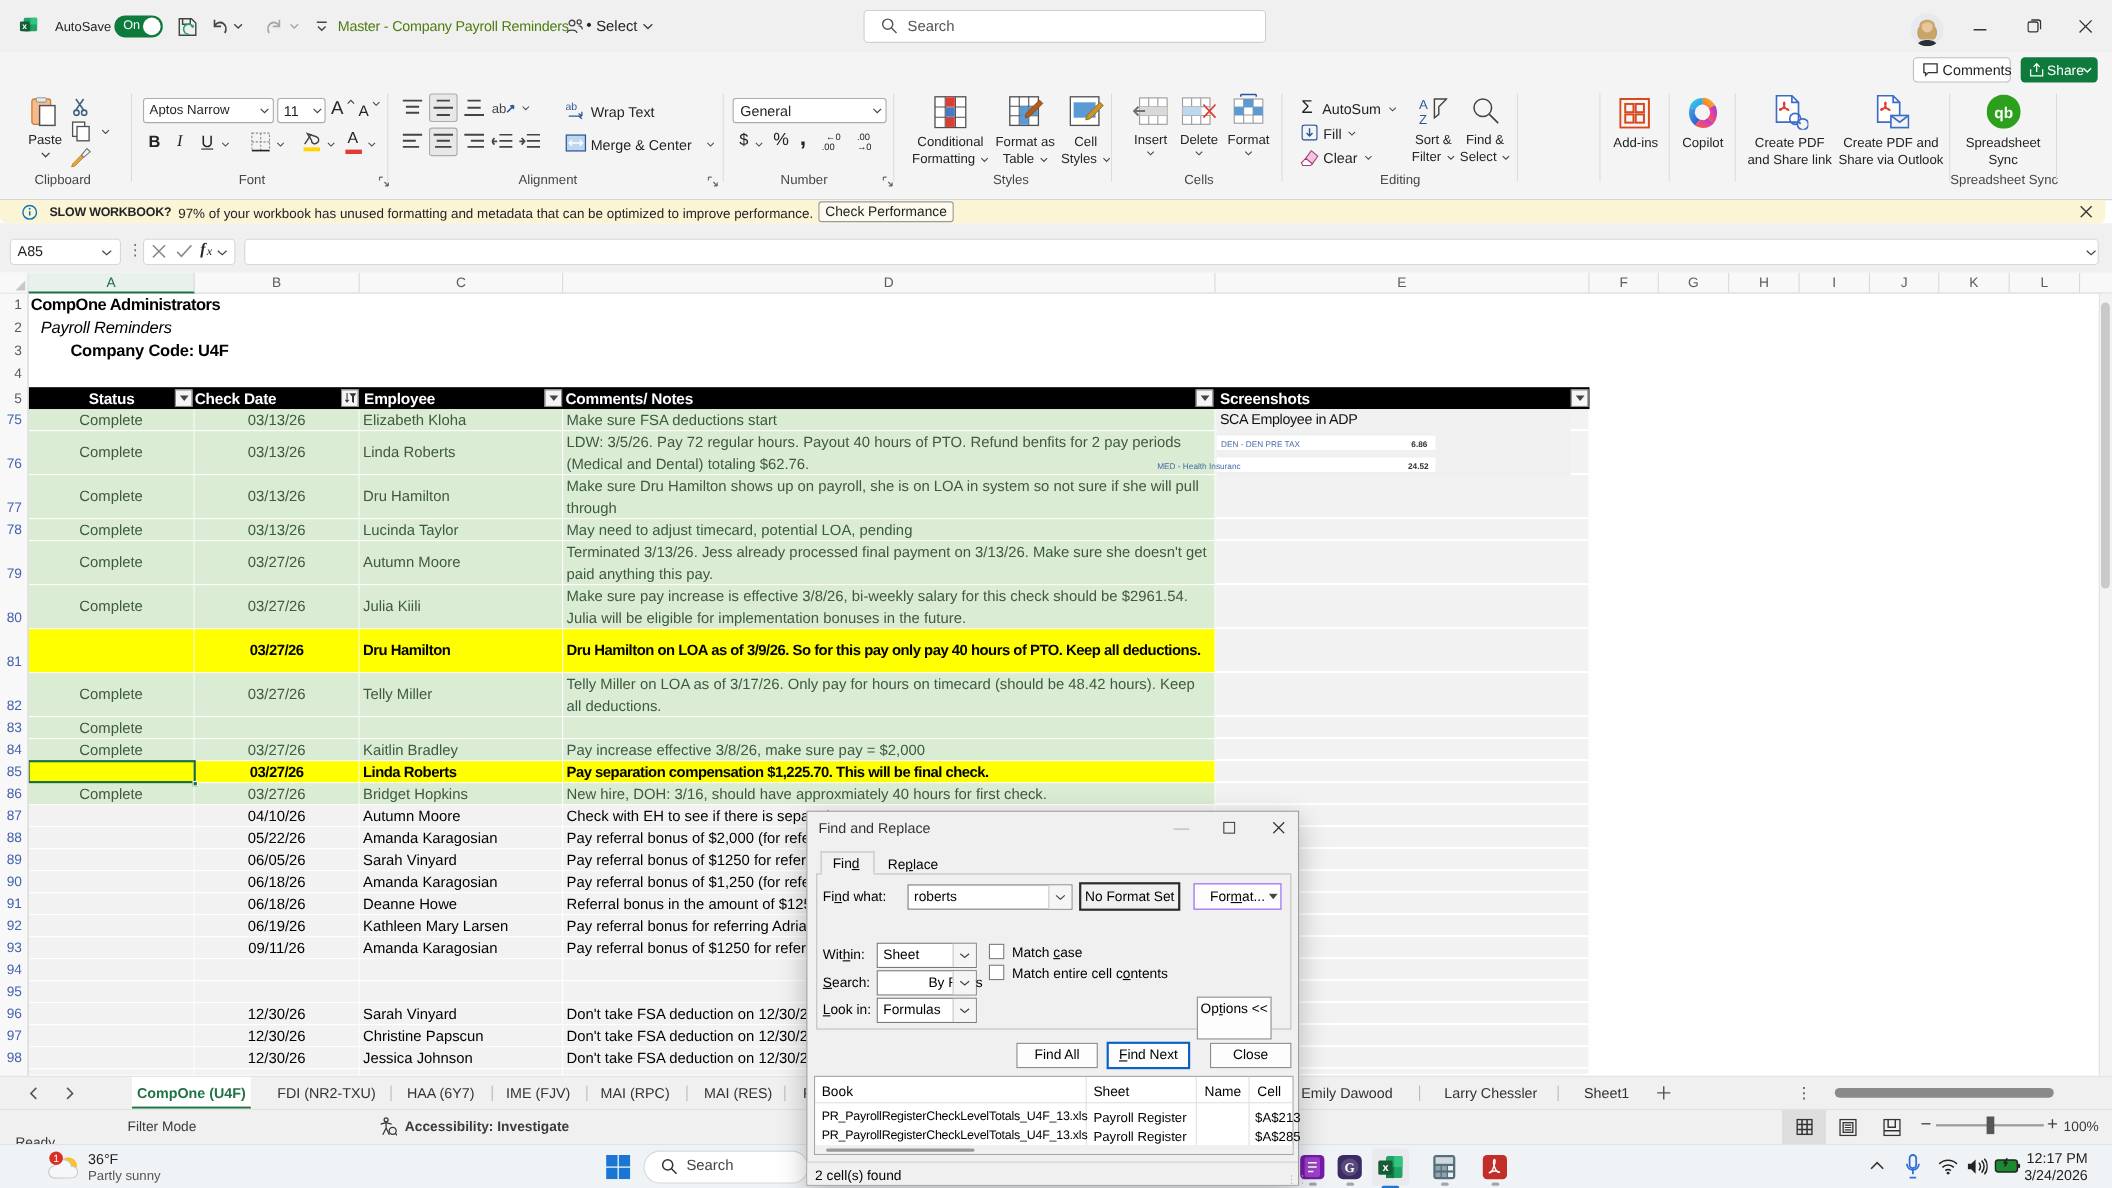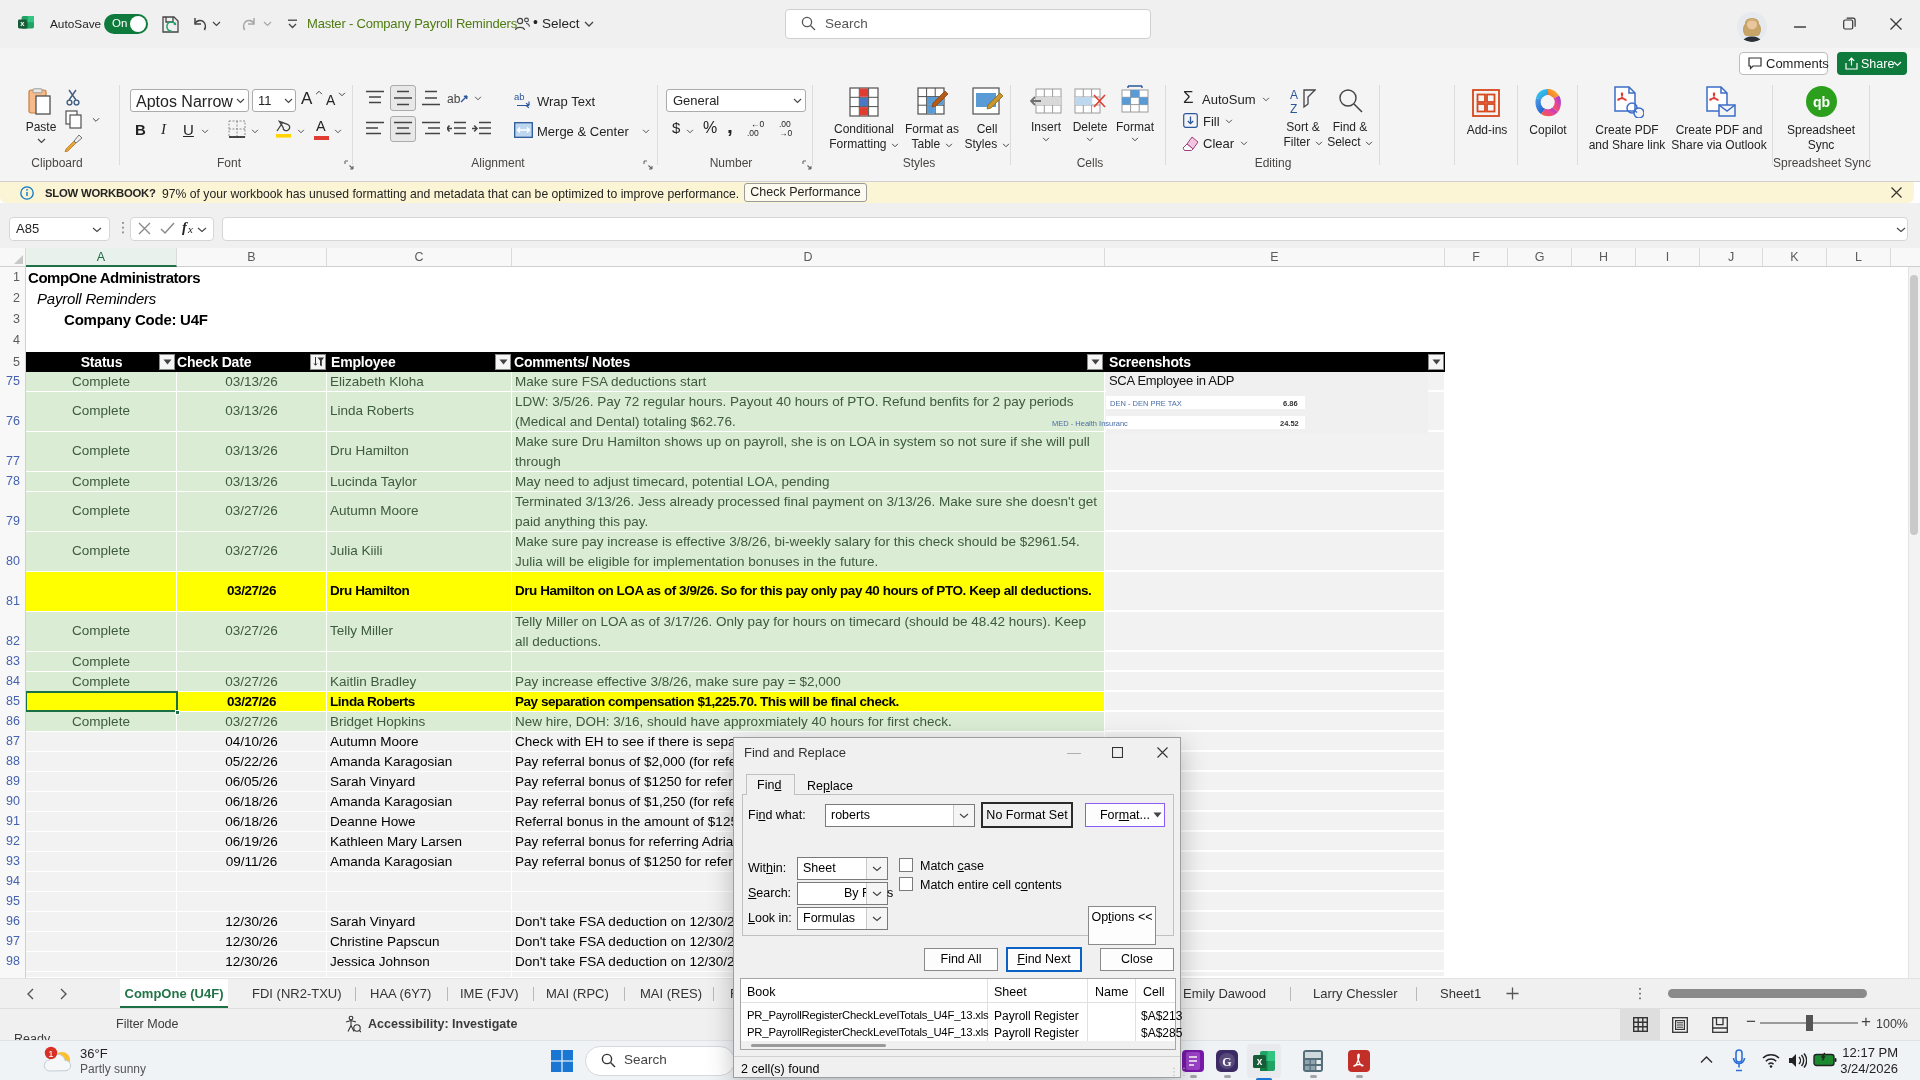--- a/index.html
+++ b/index.html
@@ -182,21 +182,21 @@
         <path d="M1 1 l3.5 3.5 L8 1" fill="none" stroke="#444" stroke-width="1.1"></path>
       </svg>
     <svg class="abs" style="left:64px;top:85px" width="20" height="19" viewBox="0 0 20 19">
       <path d="M2 16 l8 -8 2 2 -8 8 -3 1 z" fill="#e8a33d" stroke="#b97a20" stroke-width="0.8"></path>
       <path d="M10 8 l5 -6 3 3 -6 5 z" fill="#f0f0f0" stroke="#707070" stroke-width="1"></path>
     </svg>
     <span class="glabel" style="left:15px;width:84px;">Clipboard</span>
     <div class="gsep" style="left:119px;"></div>
 
     <div class="abs" style="left:130px;top:41px;width:119px;height:23px;background:#fff;border:1px solid #ababab;border-radius:3px;"></div>
-    <span class="abs" style="left:136px;top:45px;font-size:16px;color:#242424;">Aptos Narrow</span>
+    <span class="abs" style="left:136px;top:45px;font-size:12px;color:#242424;">Aptos Narrow</span>
     <svg class="abs" style="left:236px;top:50px" width="9" height="6" viewBox="0 0 9 6">
         <path d="M1 1 l3.5 3.5 L8 1" fill="none" stroke="#444" stroke-width="1.1"></path>
       </svg>
     <div class="abs" style="left:252px;top:41px;width:44px;height:23px;background:#fff;border:1px solid #ababab;border-radius:3px;"></div>
     <span class="abs" style="left:258px;top:45px;font-size:13px;color:#242424;">11</span>
     <svg class="abs" style="left:284px;top:50px" width="9" height="6" viewBox="0 0 9 6">
         <path d="M1 1 l3.5 3.5 L8 1" fill="none" stroke="#444" stroke-width="1.1"></path>
       </svg>
     <span class="abs" style="left:301px;top:41px;font-size:17px;color:#242424;">A</span>
     <svg class="abs" style="left:315px;top:42px" width="8" height="5" viewBox="0 0 9 6">

